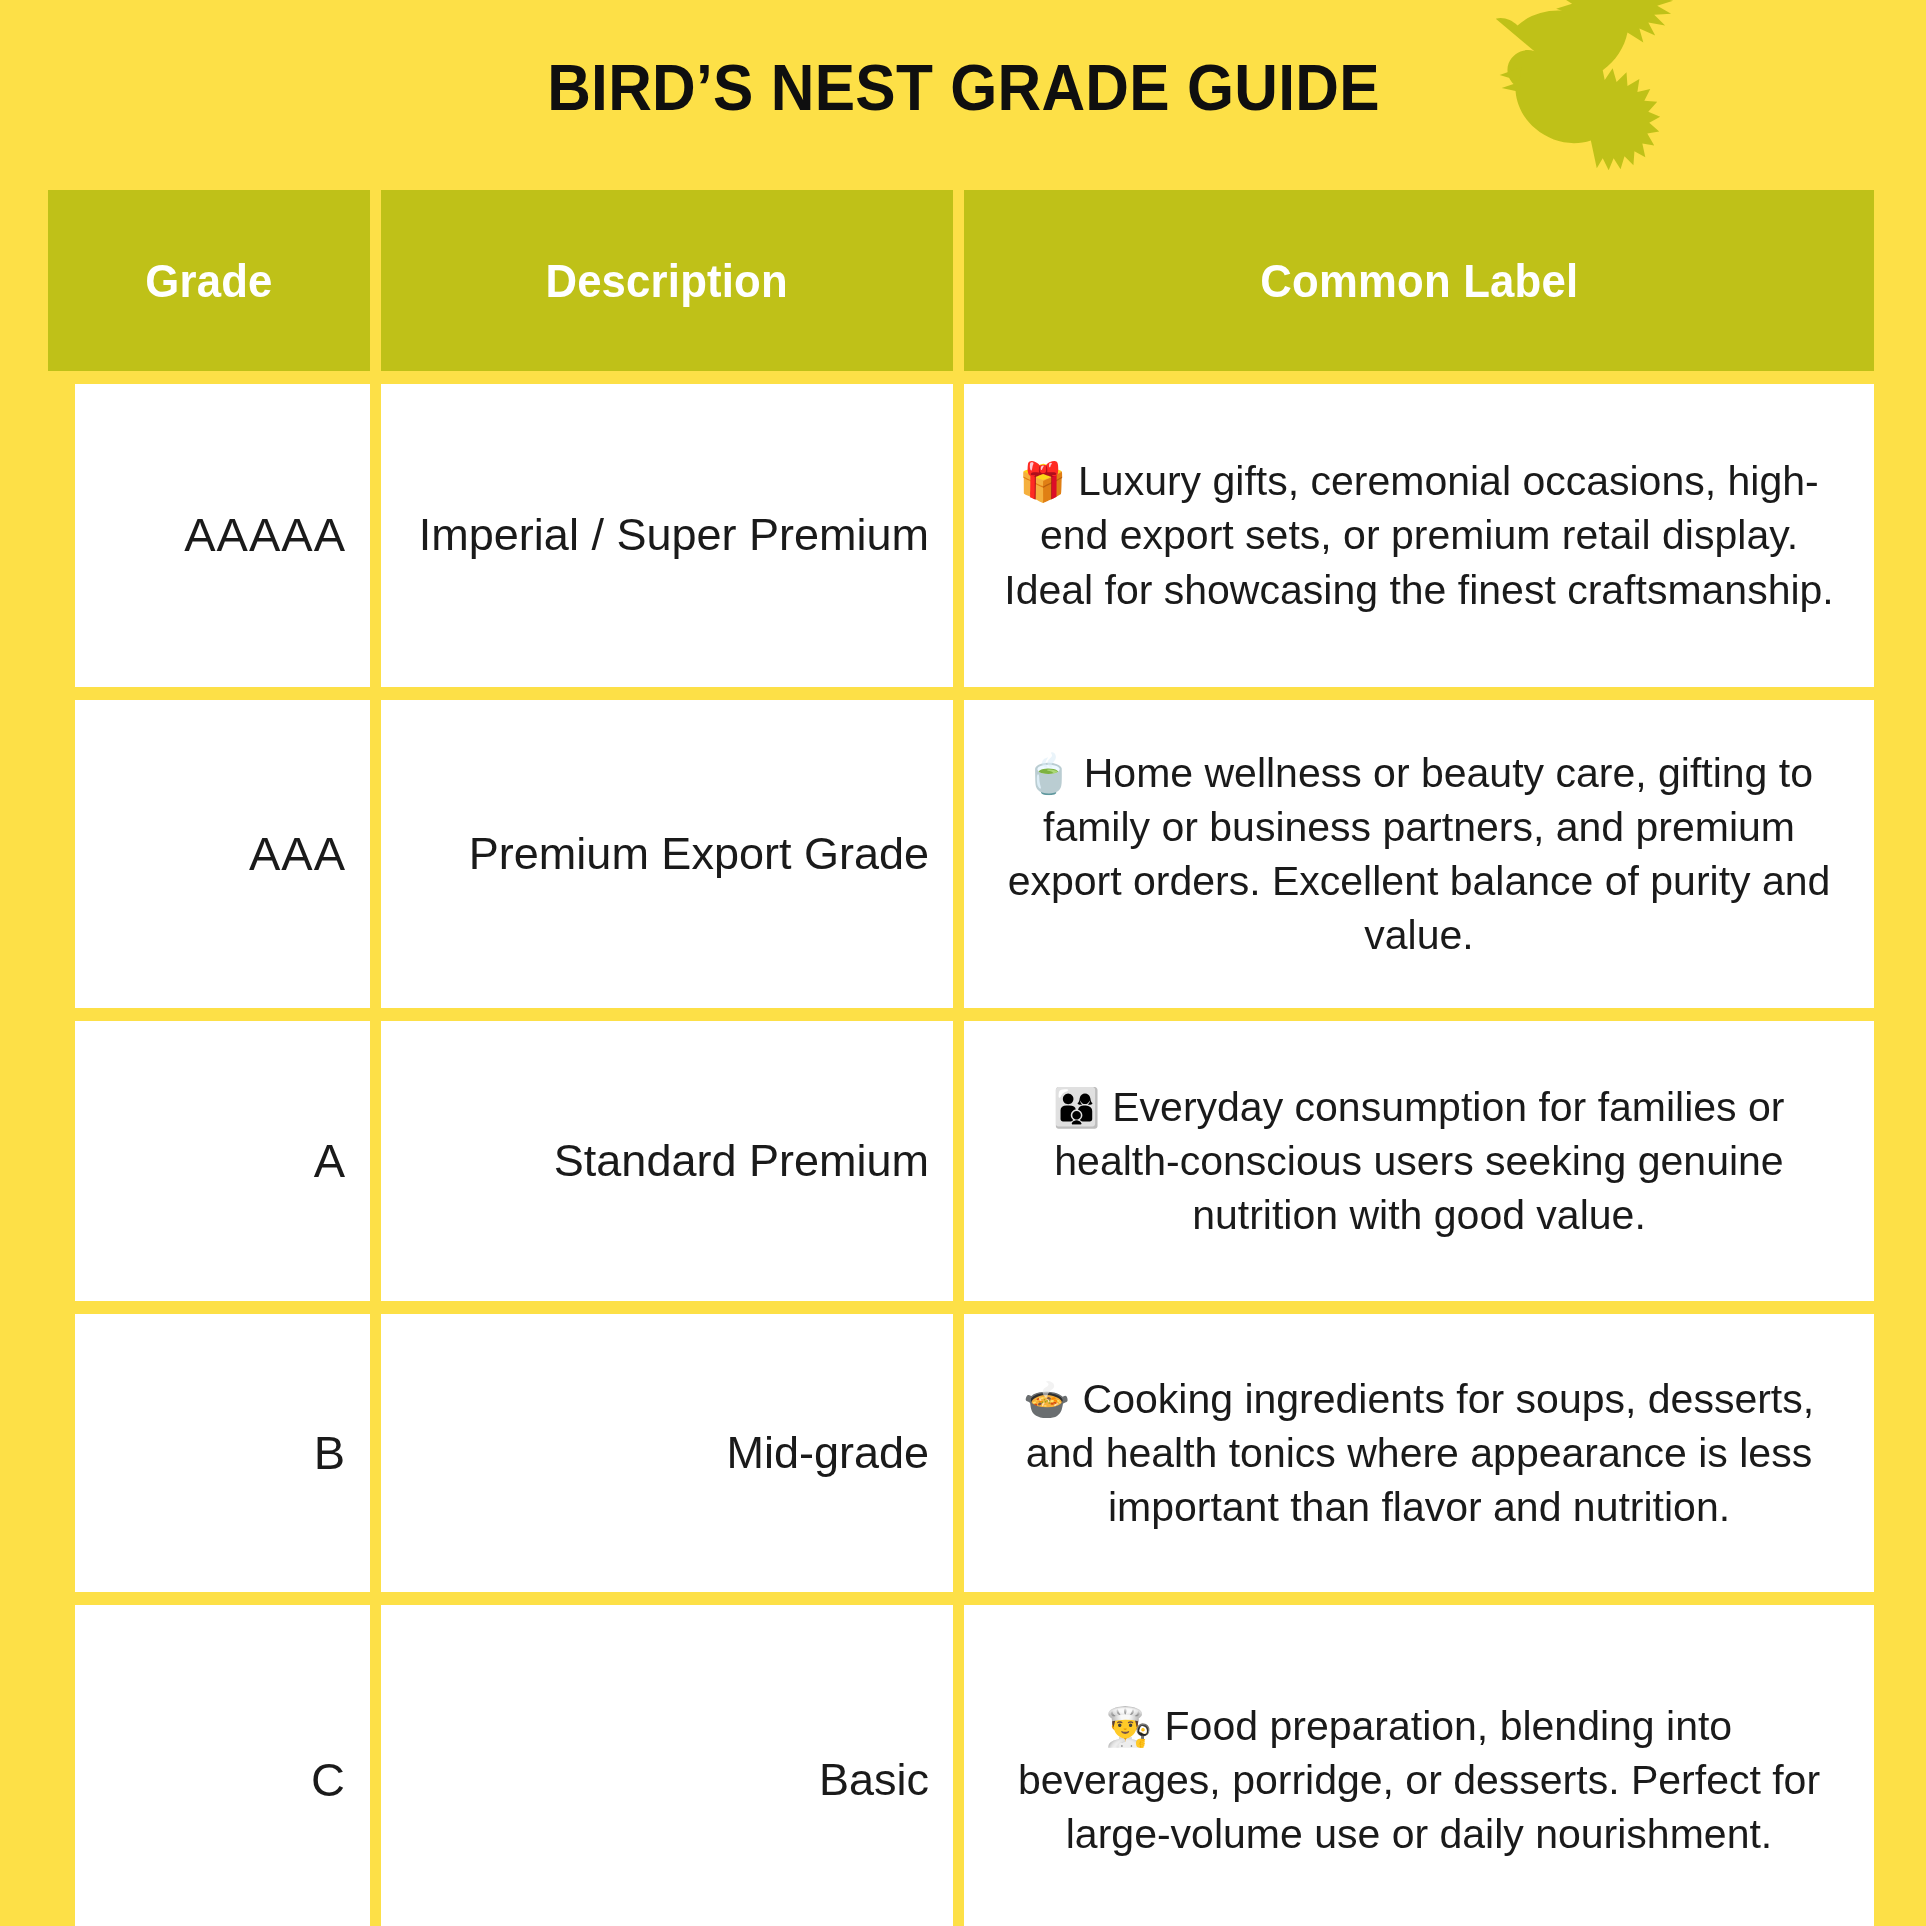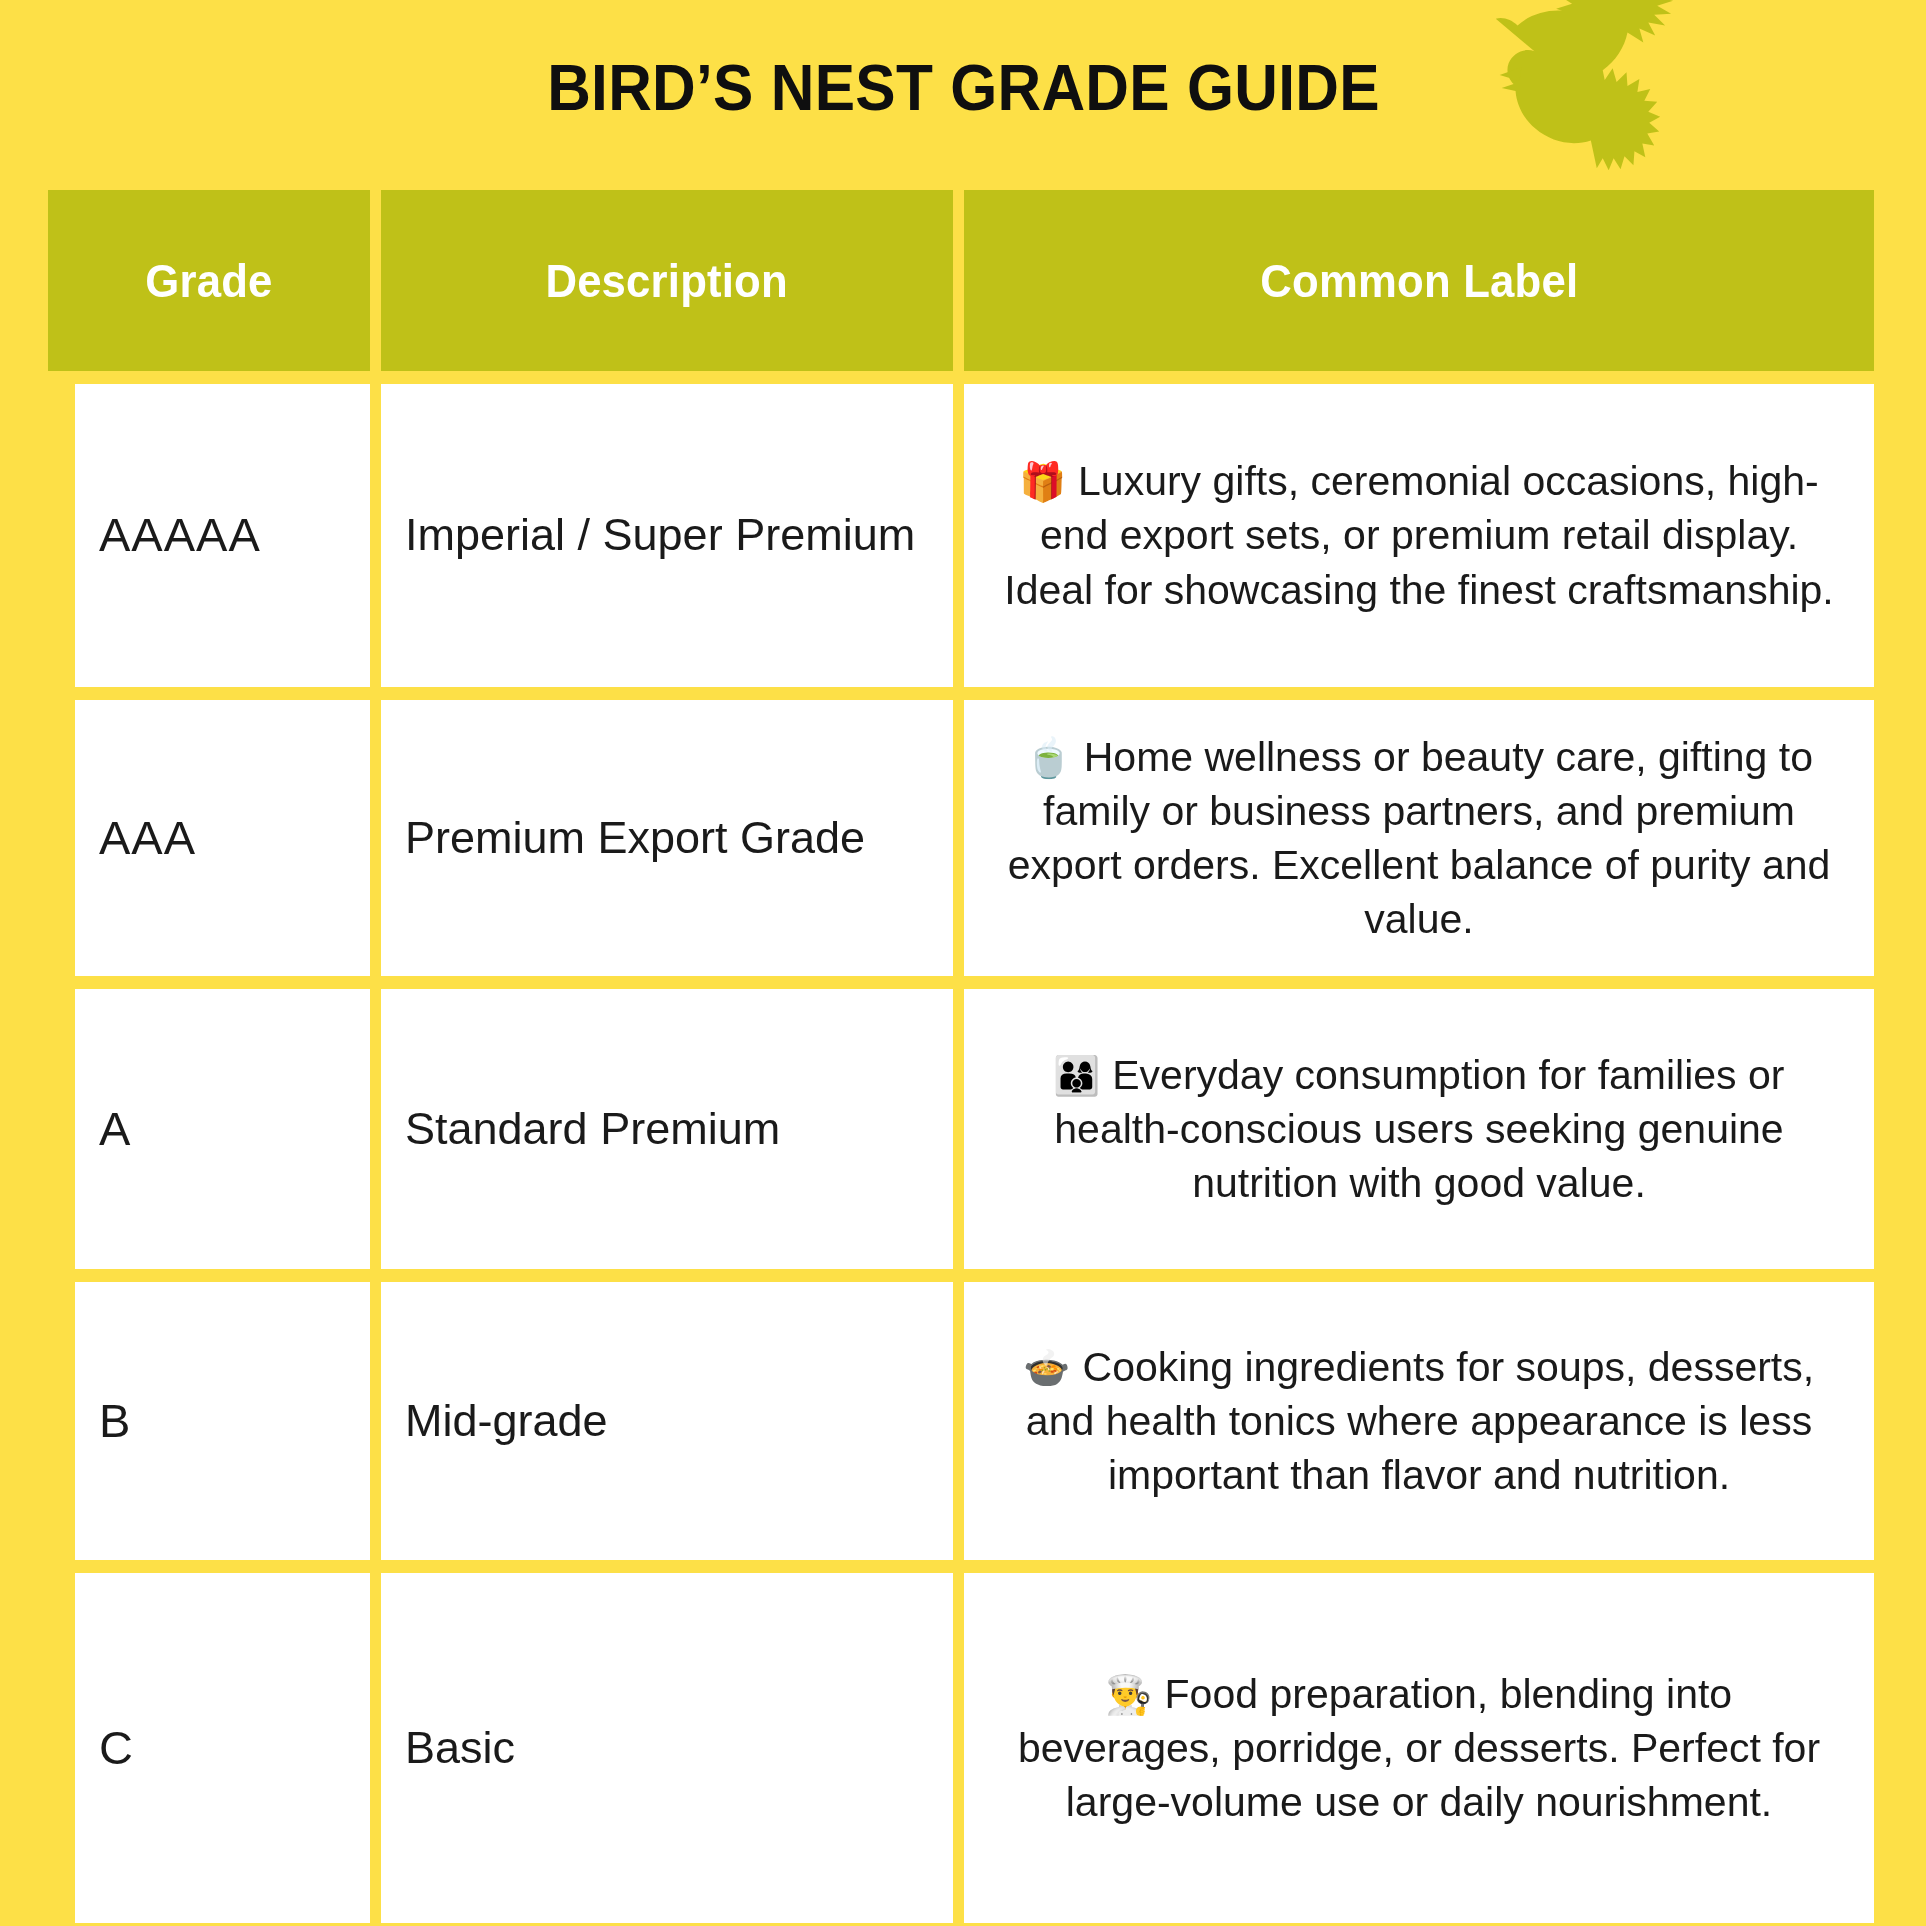--- a/index.html
+++ b/index.html
@@ -80,21 +80,21 @@
   }
   .th span {
     display: inline-block;
     transform: scaleX(0.95);
   }
 
   .td {
     background: #ffffff;
     display: flex;
     align-items: center;
-    justify-content: flex-start;
+    justify-content: flex-end;
     text-align: center;
     color: #1a1a1a;
     font-size: 42px;
     font-weight: 400;
     line-height: 1.33;
     padding: 18px 24px;
     box-sizing: border-box;
   }
   .td-grade {
     font-size: 47px;
@@ -110,21 +110,21 @@
     line-height: 1.32;
     padding: 22px 40px;
   }
   .td-desc .emoji {
     font-family: "DejaVu Sans", sans-serif;
     font-size: 38px;
   }
 
   
   .r1 { height: 303px; }
-  .r2 { height: 276px; }
+  .r2 { height: 308px; }
   .r3 { height: 280px; }
   .r4 { height: 278px; }
   .r5 { height: 350px; }
 </style>
 </head>
 <body>
 
 <div class="page">
 
   <div class="title-bar">

